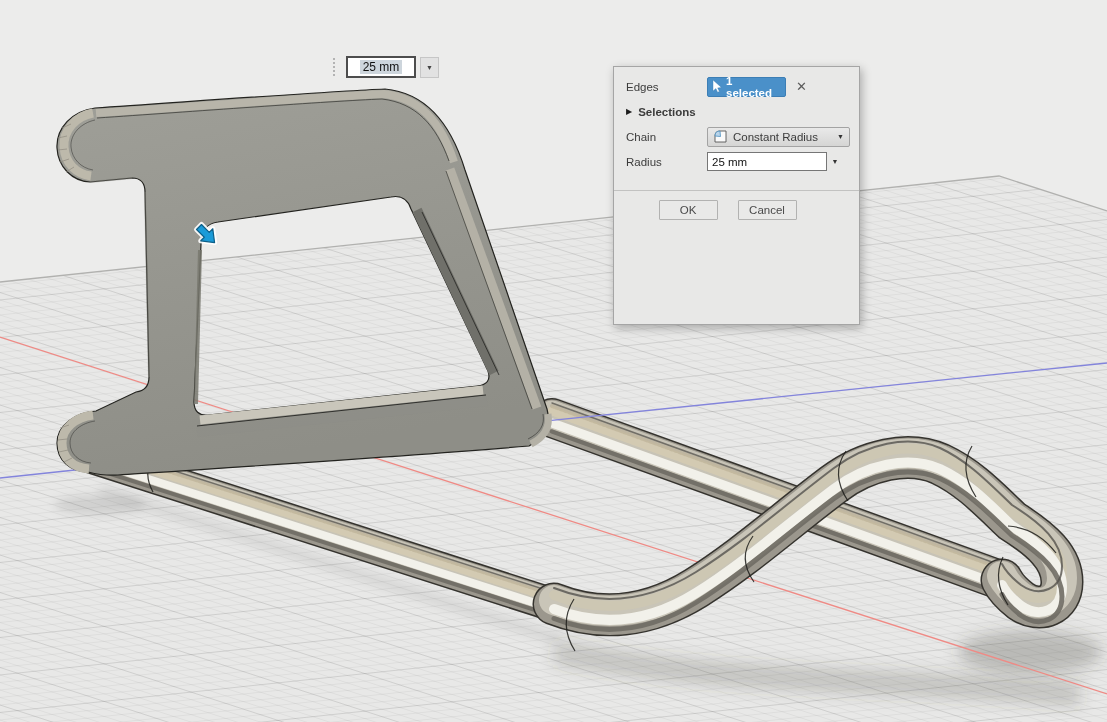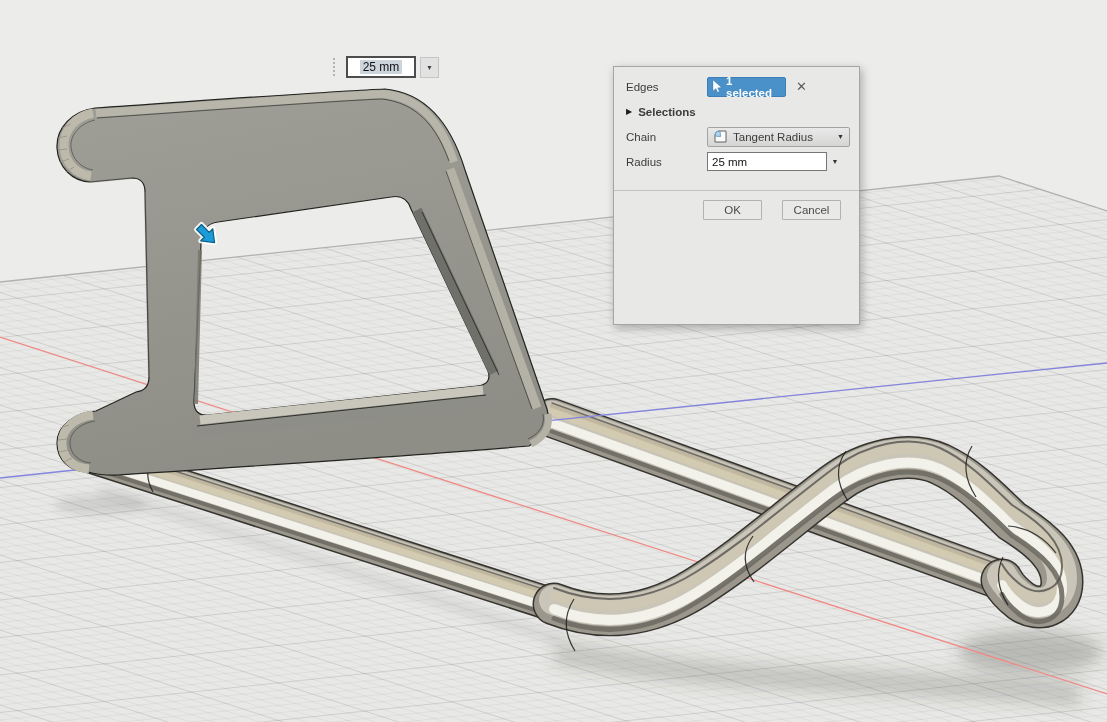--- a/index.html
+++ b/index.html
@@ -73,21 +73,21 @@
     border:1px solid #8f8f8f;border-radius:3px;
     display:flex;align-items:center;justify-content:center;
     font-size:11px;font-weight:bold;color:#111;line-height:1;
   }
   .corner-btn{
     width:26px;height:26px;border-radius:2px;display:flex;align-items:center;justify-content:center;
     border:1px solid transparent;margin-right:5px;
   }
   .corner-btn.selected{background:#5b9dd2;border-color:#3c7eb5;}
   .dlg-divider{height:1px;background:#c2c2c1;margin-top:16px;}
-  .dlg-footer{display:flex;justify-content:flex-end;gap:20px;padding:9px 18px 0 0;}
+  .dlg-footer{display:flex;justify-content:center;gap:20px;padding:9px 18px 0 0;}
   .btn{
     width:57px;height:18px;background:#e9e9e8;border:1px solid #b2b2b1;
     display:flex;align-items:center;justify-content:center;
     font-size:11.5px;color:#4a4a4a;border-radius:1px;cursor:default;
   }
 </style>
 </head>
 <body>
 
 <svg id="scene" width="1107" height="722" viewBox="0 0 1107 722">
@@ -599,21 +599,21 @@
       <span class="disc">▶</span>
       <span class="bold">Selections</span>
     </div>
     <div class="row">
       <span class="lbl">Chain</span>
       <div class="select">
         <svg width="15" height="15" viewBox="0 0 15 15">
           <path d="M2,13 L2,7 Q2,2 7,2 L13,2 L13,13 Z" fill="#fafafa" stroke="#555" stroke-width="0.9"></path>
           <path d="M2,7 Q2,2 7,2 L7.5,7.5 Z" fill="#b9d4ea" stroke="#4a8fc0" stroke-width="0.8"></path>
         </svg>
-        <span>Tangent Radius</span>
+        <span>Constant Radius</span>
         <span class="caret">▼</span>
       </div>
     </div>
     <div class="row">
       <span class="lbl">Radius</span>
       <input class="text-input" type="text" value="25 mm" style="">
       <span class="drop-after">
         <span>▼</span>
       </span>
     </div>

